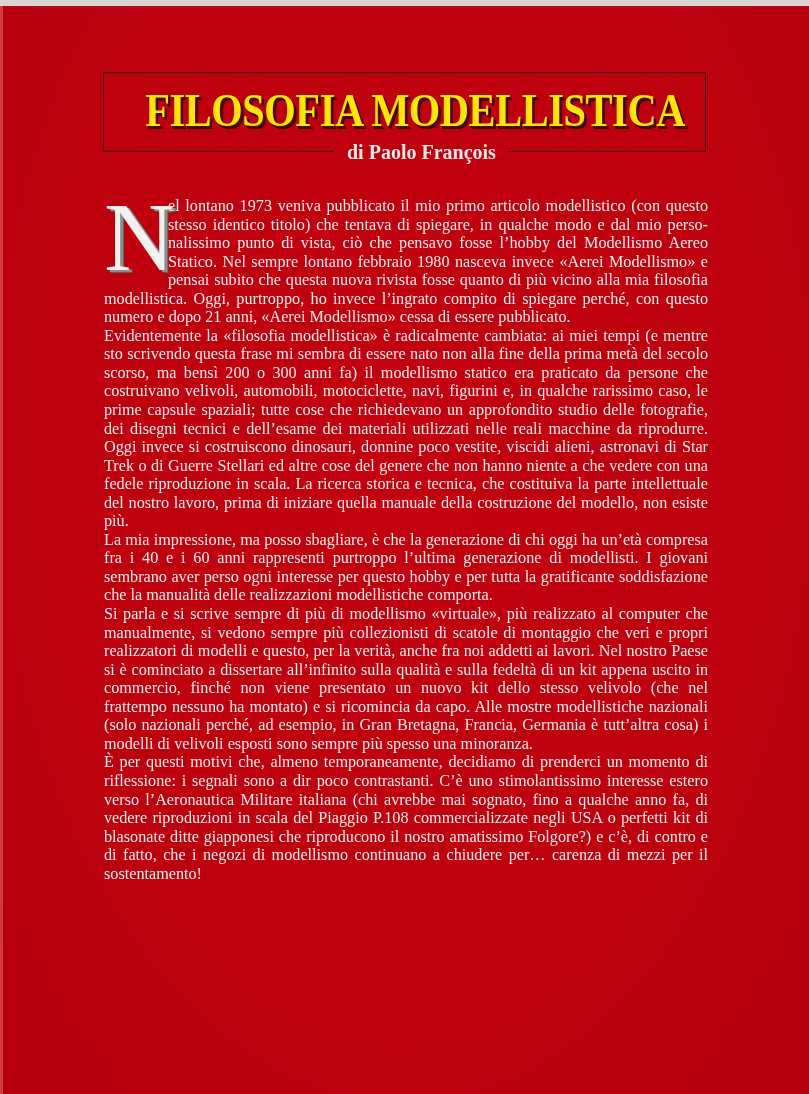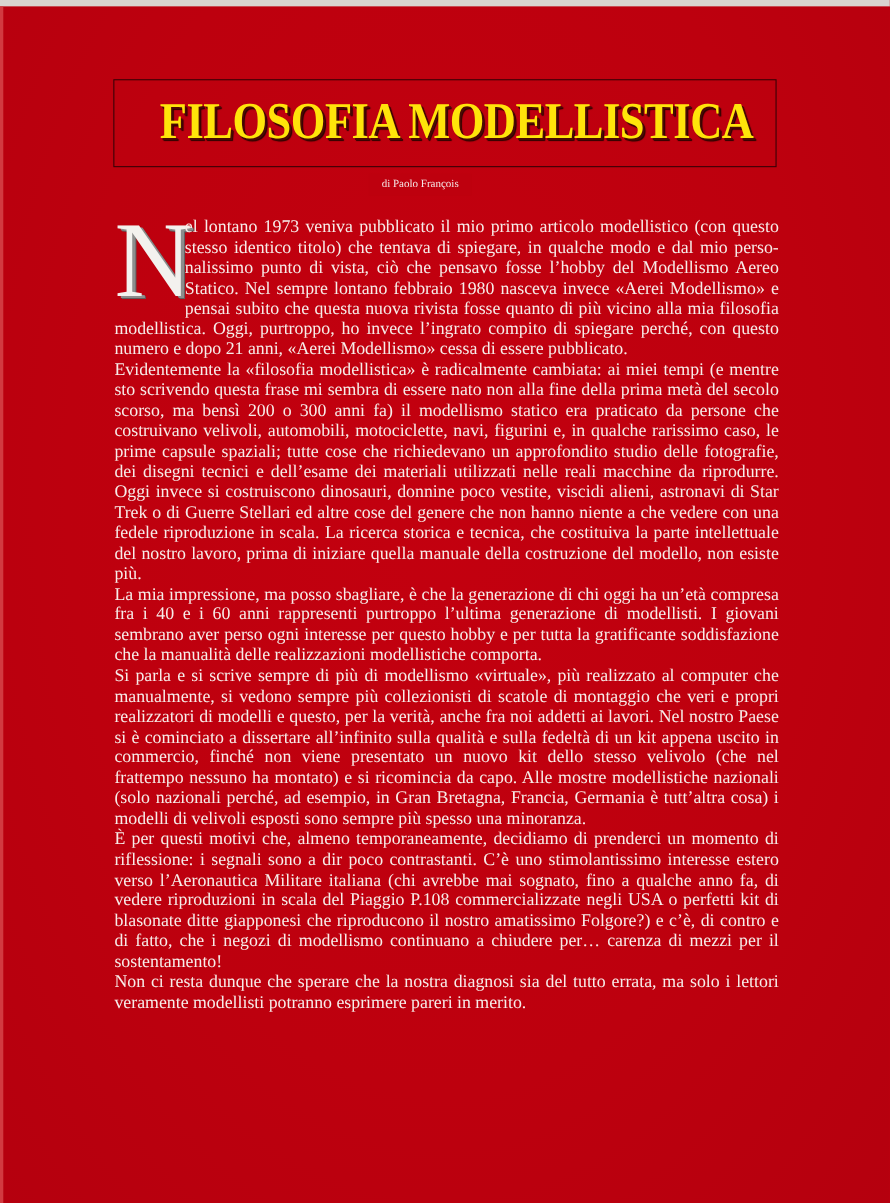--- a/index.html
+++ b/index.html
@@ -37,26 +37,25 @@
     transform: scaleX(0.86);
     transform-origin: center;
     text-shadow: 2px 2px 0 #4a0a04, 3px 3px 1px #2b0300;
     line-height: 56px;
     white-space: nowrap;
   }
   .byline {
     position: absolute; left: 335px; top: 142px; height: 20px;
     padding: 0 12px;
     background: #be000e;
-    font-weight: normal;
-    font-size: 10px;
+    font-weight: bold;
+    font-size: 20px;
     color: #f4e6e6;
     line-height: 20px;
     white-space: nowrap;
-    margin-top: 16px;
   }
   .body-text {
     position: absolute; left: 104px; top: 197px; width: 604px;
     font-size: 16.2px;
     line-height: 18.55px;
     color: #f7ece9;
     text-align: justify;
     hyphens: manual;
   }
   .body-text p { margin: 0; }
@@ -83,14 +82,13 @@
 <div class="title-box"></div>
 <h1 class="title" style="margin:0;">FILOSOFIA MODELLISTICA</h1>
 <div class="byline">di Paolo François</div>
 
 <div class="body-text">
   <p><span class="dropcap">N</span><span>el lontano 1973 veniva pubblicato il mio primo articolo modellistico (con questo stesso identico titolo) che tentava di spiegare, in qualche modo e dal mio perso­nalissimo punto di vista, ciò che pensavo fosse l’hobby del Modellismo Aereo Statico. Nel sempre lontano febbraio 1980 nasceva invece «Aerei Modellismo» e pensai subito che questa nuova rivista fosse quanto di più vicino alla mia filosofia modellistica. Oggi, purtroppo, ho invece l’ingrato compito di spiegare perché, con questo numero e dopo 21 anni, «Aerei Modellismo» cessa di essere pubblicato.</span></p>
   <p>Evidentemente la «filosofia modellistica» è radicalmente cambiata: ai miei tempi (e men­tre sto scrivendo questa frase mi sembra di essere nato non alla fine della prima metà del secolo scorso, ma bensì 200 o 300 anni fa) il modellismo statico era praticato da persone che costruivano velivoli, automobili, motociclette, navi, figurini e, in qualche rarissimo caso, le prime capsule spaziali; tutte cose che richiedevano un approfondito studio delle fotografie, dei disegni tecnici e dell’esame dei materiali utilizzati nelle reali macchine da riprodurre. Oggi invece si costruiscono dinosauri, donnine poco vestite, viscidi alieni, astronavi di Star Trek o di Guerre Stellari ed altre cose del genere che non hanno niente a che vedere con una fedele riproduzione in scala. La ricerca storica e tecnica, che costituiva la parte intellettuale del nostro lavoro, prima di iniziare quella manuale della costruzione del modello, non esiste più.</p>
   <p>La mia impressione, ma posso sbagliare, è che la generazione di chi oggi ha un’età com­presa fra i 40 e i 60 anni rappresenti purtroppo l’ultima generazione di modellisti. I giovani sembrano aver perso ogni interesse per questo hobby e per tutta la gratificante soddisfazio­ne che la manualità delle realizzazioni modellistiche comporta.</p>
   <p>Si parla e si scrive sempre di più di modellismo «virtuale», più realizzato al computer che manualmente, si vedono sempre più collezionisti di scatole di montaggio che veri e propri realizzatori di modelli e questo, per la verità, anche fra noi addetti ai lavori. Nel nostro Paese si è cominciato a dissertare all’infinito sulla qualità e sulla fedeltà di un kit appena uscito in commercio, finché non viene presentato un nuovo kit dello stesso velivolo (che nel frattempo nessuno ha montato) e si ricomincia da capo. Alle mostre modellistiche nazionali (solo nazionali perché, ad esempio, in Gran Bretagna, Francia, Germania è tutt’altra cosa) i modelli di velivoli esposti sono sempre più spesso una minoranza.</p>
   <p>È per questi motivi che, almeno temporaneamente, decidiamo di prenderci un momento di riflessione: i segnali sono a dir poco contrastanti. C’è uno stimolantissimo interesse estero verso l’Aeronautica Militare italiana (chi avrebbe mai sognato, fino a qualche anno fa, di vedere riproduzioni in scala del Piaggio P.108 commercializzate negli USA o perfetti kit di blasonate ditte giapponesi che riproducono il nostro amatissimo Folgore?) e c’è, di contro e di fatto, che i negozi di modellismo continuano a chiudere per… carenza di mezzi per il sostentamento!</p>
-  <p>Non ci resta dunque che sperare che la nostra diagnosi sia del tutto errata, ma solo i lettori veramente modellisti potranno esprimere pareri in merito.</p>
 </div>
 
 </body></html>

